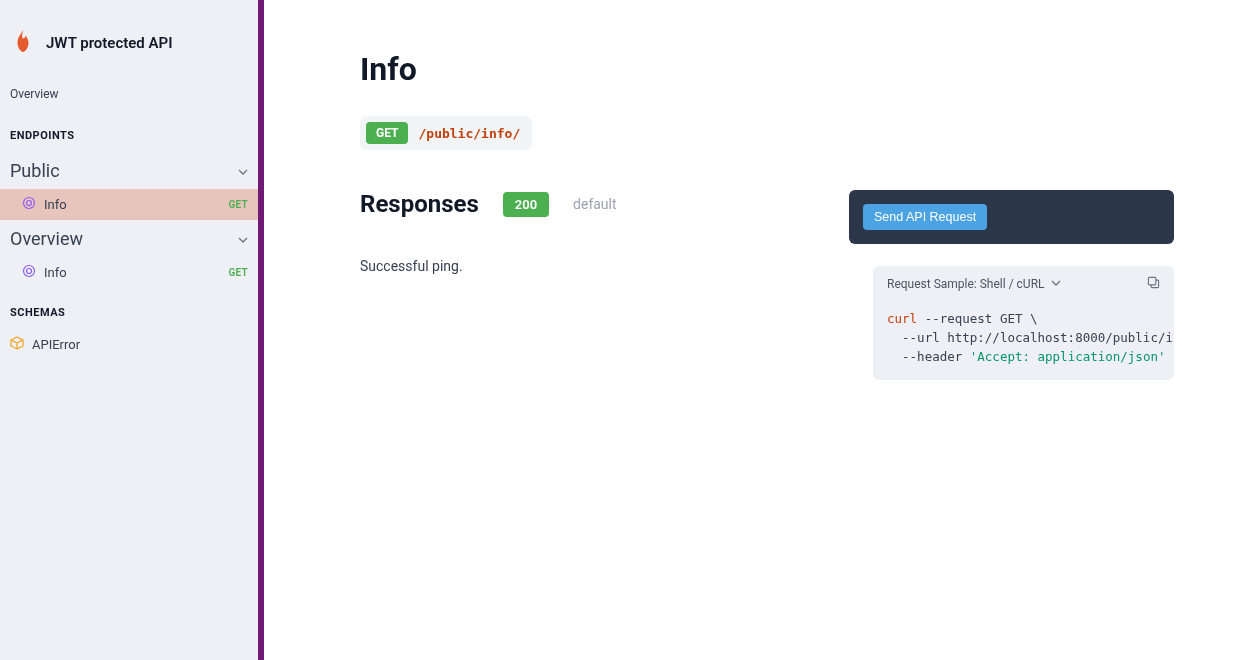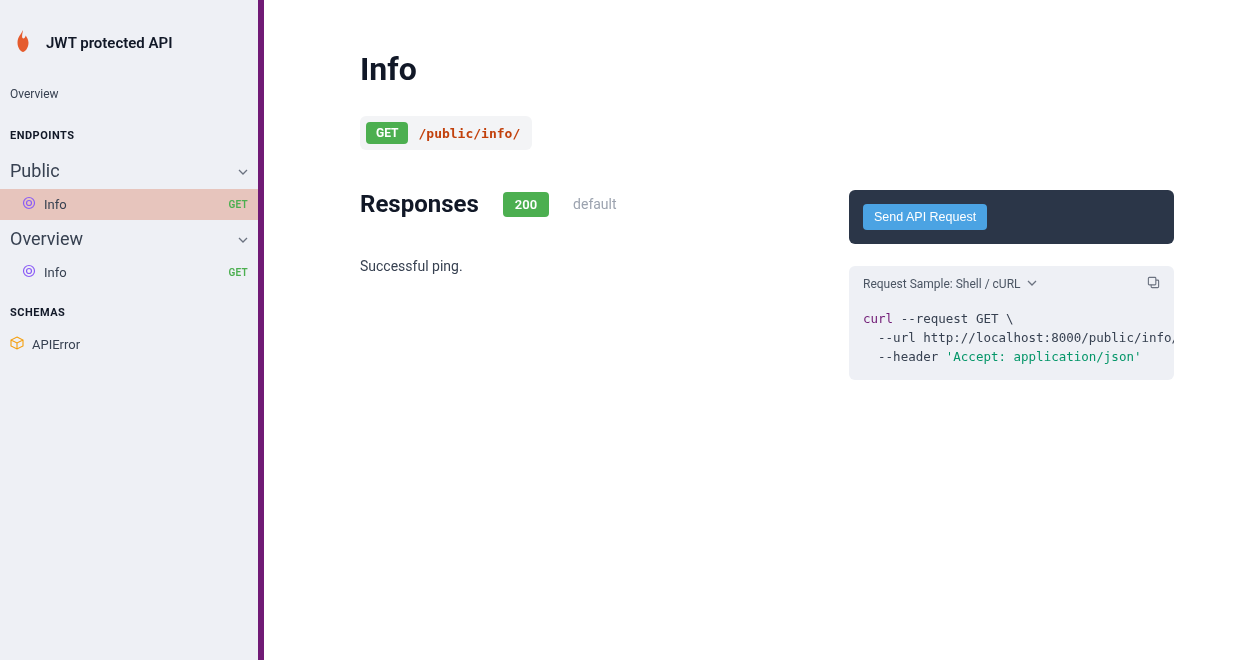--- a/index.html
+++ b/index.html
@@ -28,26 +28,26 @@
 .left-col { flex: 1; max-width: 460px; }
 .right-col { width: 325px; }
 .description { font-size: 14px; color: #374151; margin-bottom: 48px; }
 .responses-row { display: flex; align-items: center; gap: 24px; margin-bottom: 40px; }
 .responses-heading { font-size: 24px; font-weight: 700; color: #111827; }
 .status-badge { background: #4caf50; color: #fff; font-size: 13px; font-weight: 600; padding: 5px 12px; border-radius: 4px; }
 .default-label { font-size: 14px; color: #9ca3af; }
 .response-desc { font-size: 14px; color: #374151; }
 .send-panel { background: #2b3648; border-radius: 6px; padding: 14px 14px; margin-bottom: 22px; }
 .send-btn { background: #4ba3e3; color: #fff; border: none; font-size: 12.5px; font-weight: 500; padding: 6px 11px; border-radius: 4px; cursor: pointer; }
-.sample-panel { background: #eef0f5; border-radius: 6px; overflow: hidden; }
+.sample-panel { background: #eef0f5; border-radius: 6px; overflow: hidden; margin-left: 24px; }
 .sample-header { display: flex; align-items: center; justify-content: space-between; padding: 10px 14px; font-size: 12px; color: #4b5563; }
 .sample-header-left { display: flex; align-items: center; gap: 6px; }
 .copy-icon { width: 13px; height: 13px; cursor: pointer; }
 .code-block { font-family: "SF Mono", Menlo, Consolas, monospace; font-size: 12.5px; line-height: 1.5; padding: 8px 14px 14px 14px; color: #374151; white-space: pre; overflow-x: auto; }
-.tok-cmd { color: #701a75; }
+.tok-cmd { color: #c2410c; }
 .tok-str { color: #059669; }
 </style>
 </head>
 <body>
 
 <div class="app">
   <aside class="sidebar">
     <div class="sidebar-header">
       <span>
         <svg class="fire-icon" viewBox="0 0 24 28">

